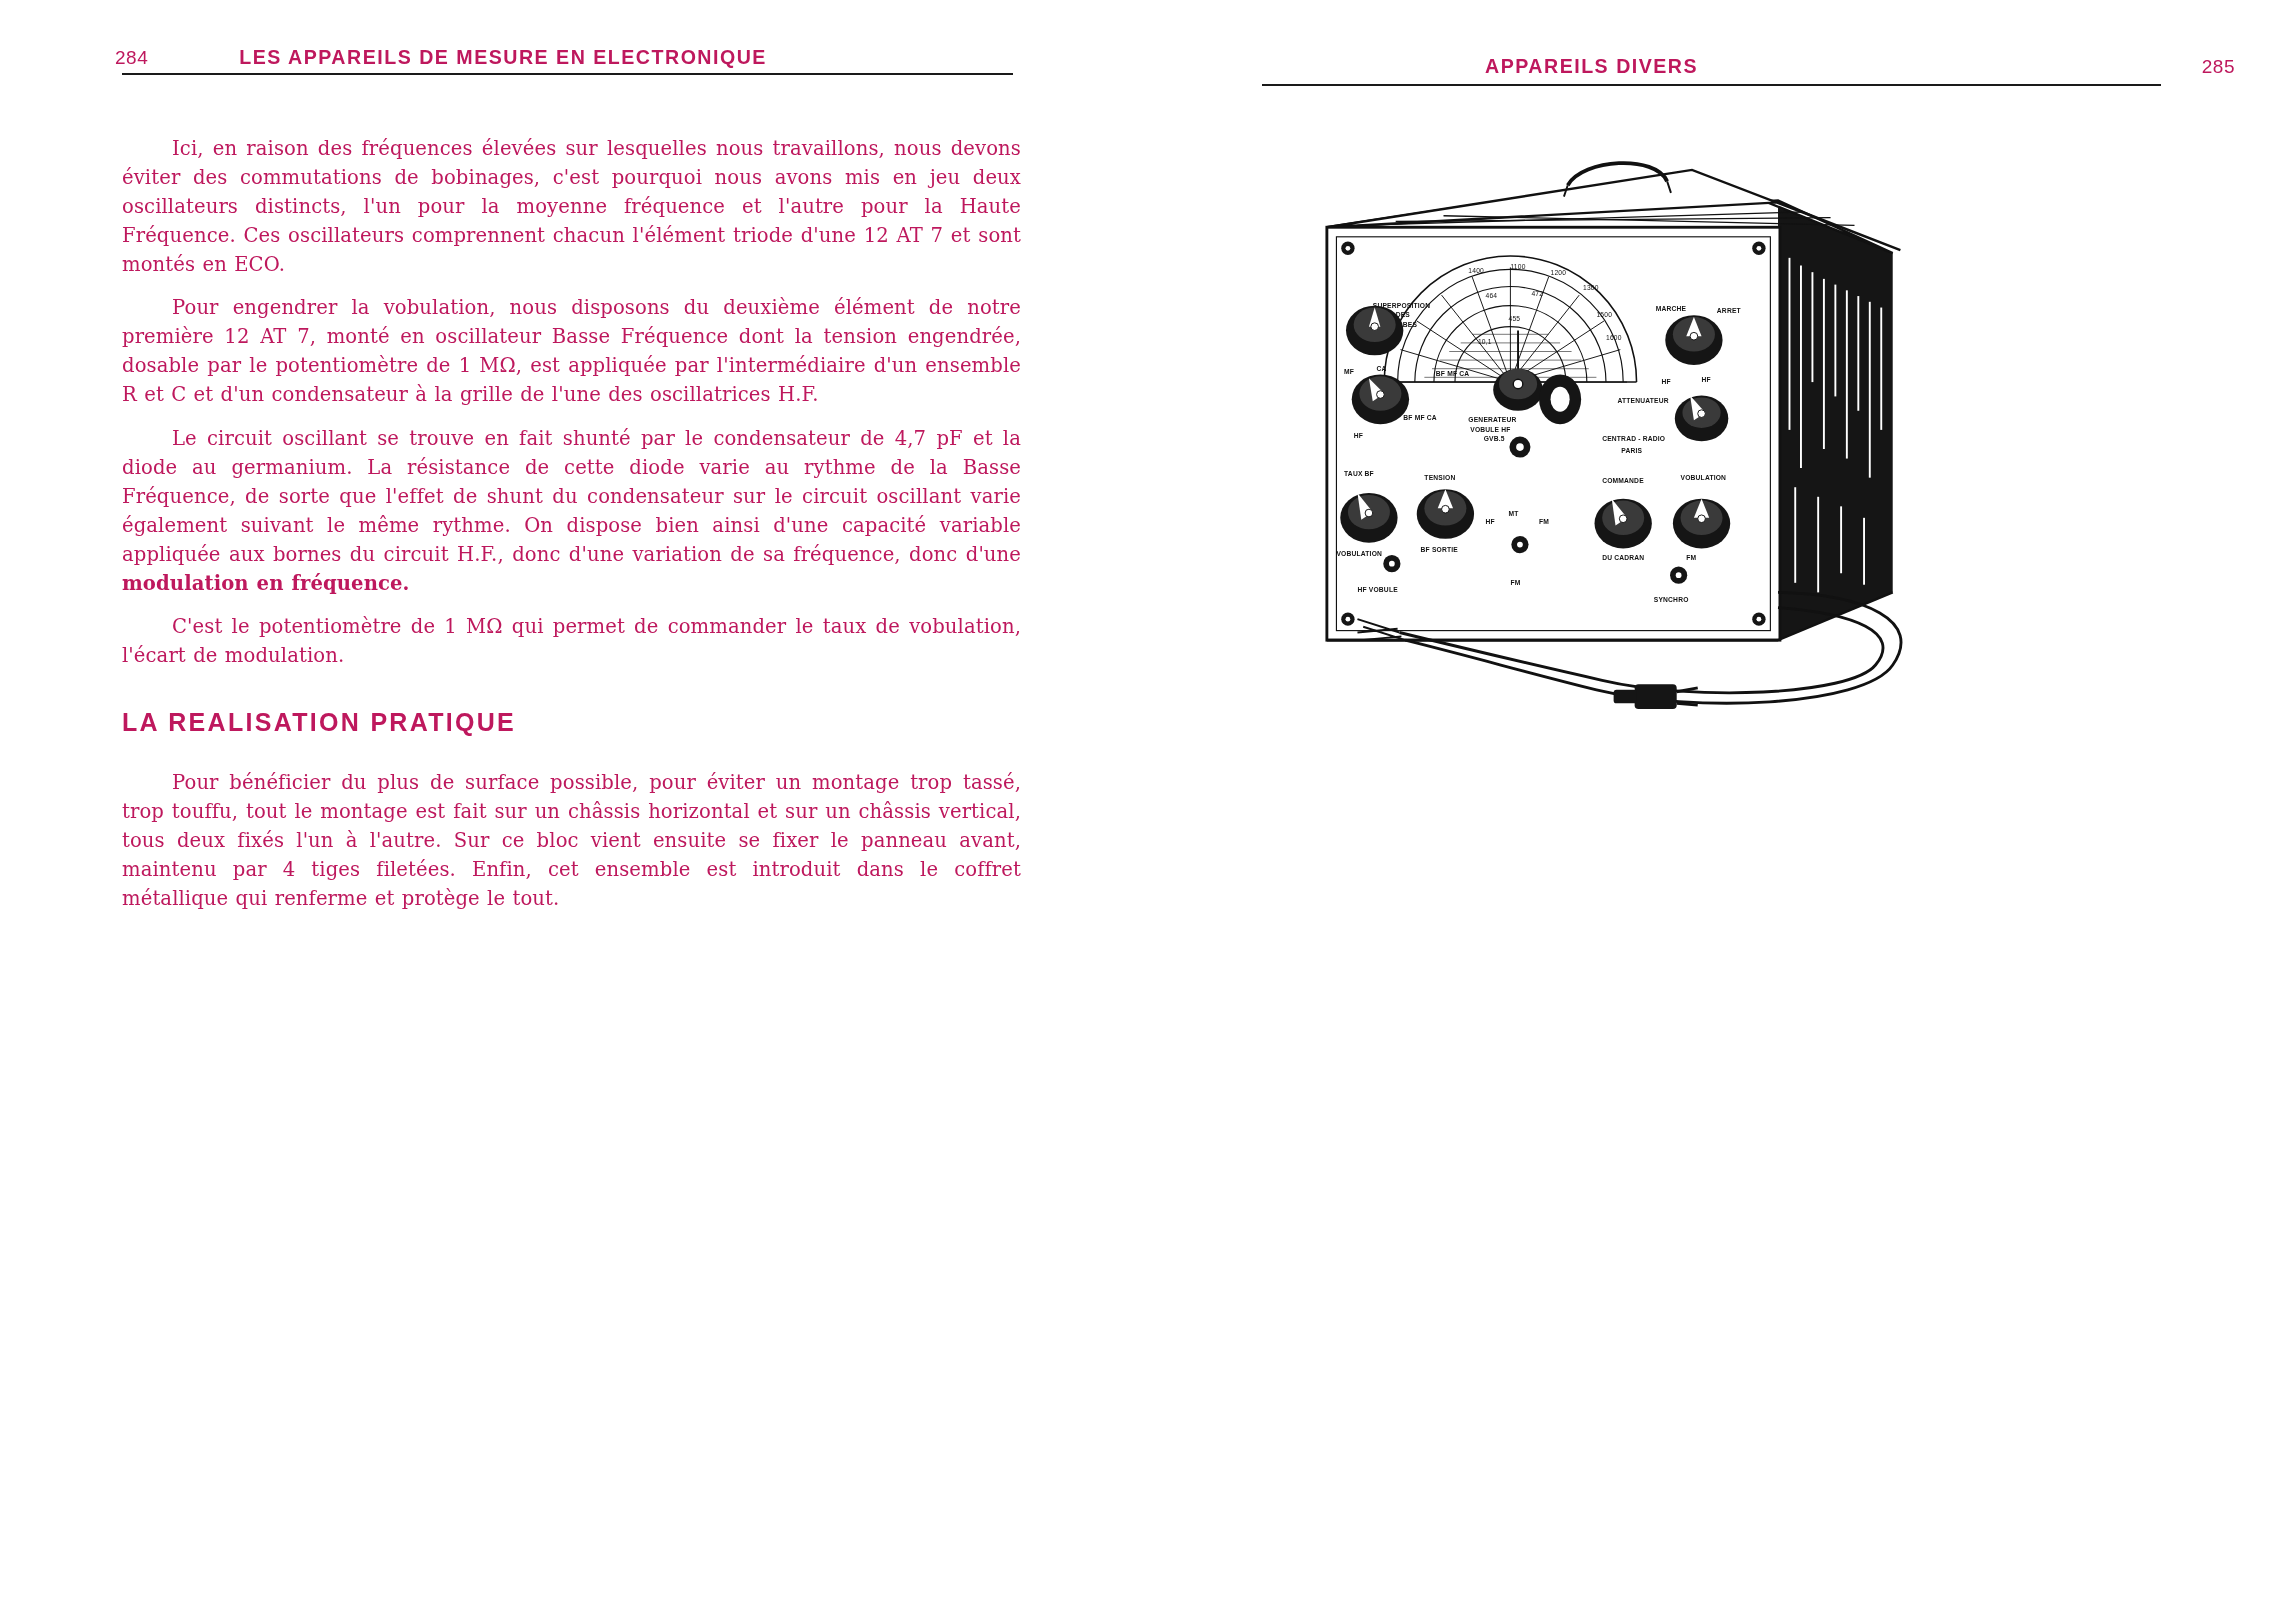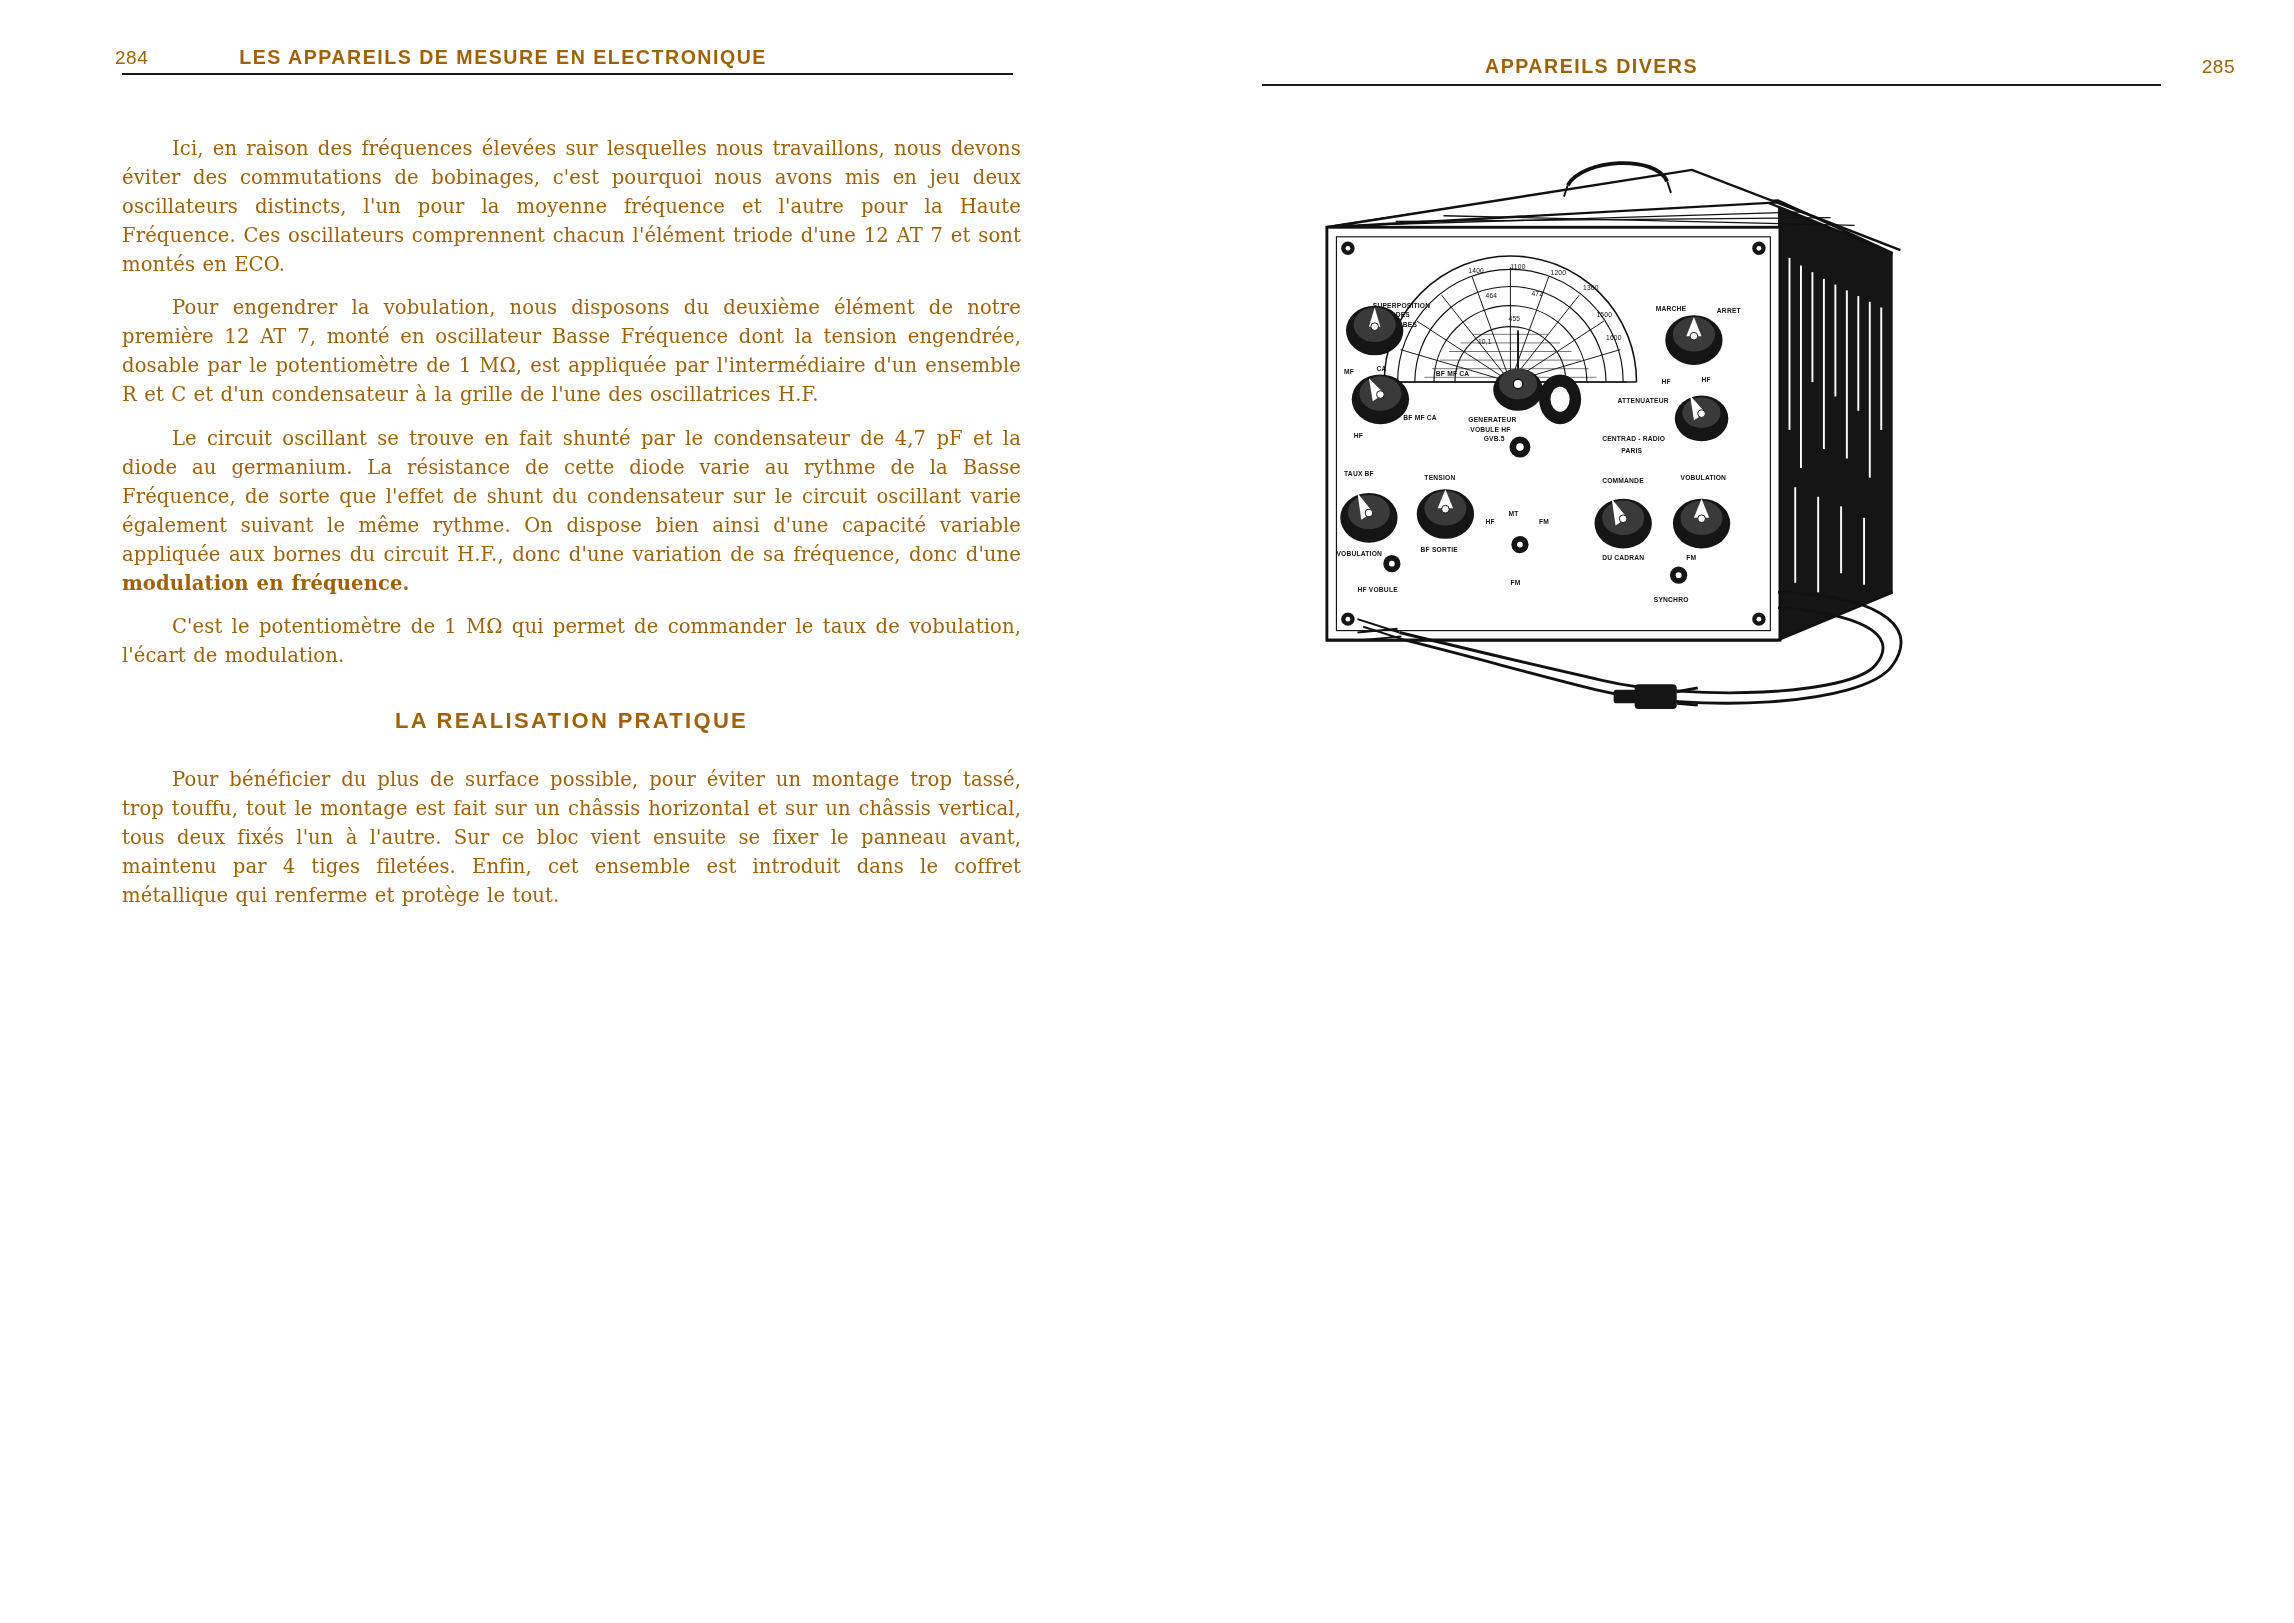--- a/index.html
+++ b/index.html
@@ -6,21 +6,21 @@
     margin: 0;
     padding: 0;
     background: #ffffff;
   }
   .page {
     position: relative;
     width: 2294px;
     height: 1623px;
     background: #ffffff;
     font-family: "Liberation Sans", sans-serif;
-    color: #a16207;
+    color: #be185d;
     overflow: hidden;
   }
 
   
   .leaf {
     position: absolute;
     top: 0;
     height: 1623px;
   }
   .leaf-left  { left: 0;     width: 1147px; }
@@ -80,23 +80,23 @@
     text-indent: 50px;
     margin: 0 0 14.3px 0;
     letter-spacing: 0.1px;
     word-spacing: 1px;
   }
   .para.tight { margin-bottom: 13.4px; }
   .bold { font-weight: bold; }
 
   .section-head {
     margin: 38px 0 31px 0;
-    text-align: center;
+    text-align: left;
     font-family: "Liberation Sans", sans-serif;
-    font-size: 22px;
+    font-size: 25px;
     font-weight: bold;
     letter-spacing: 2.3px;
   }
 
   
   .figure-wrap {
     position: absolute;
     left: 1281px;
     top: 143px;
     width: 822px;

